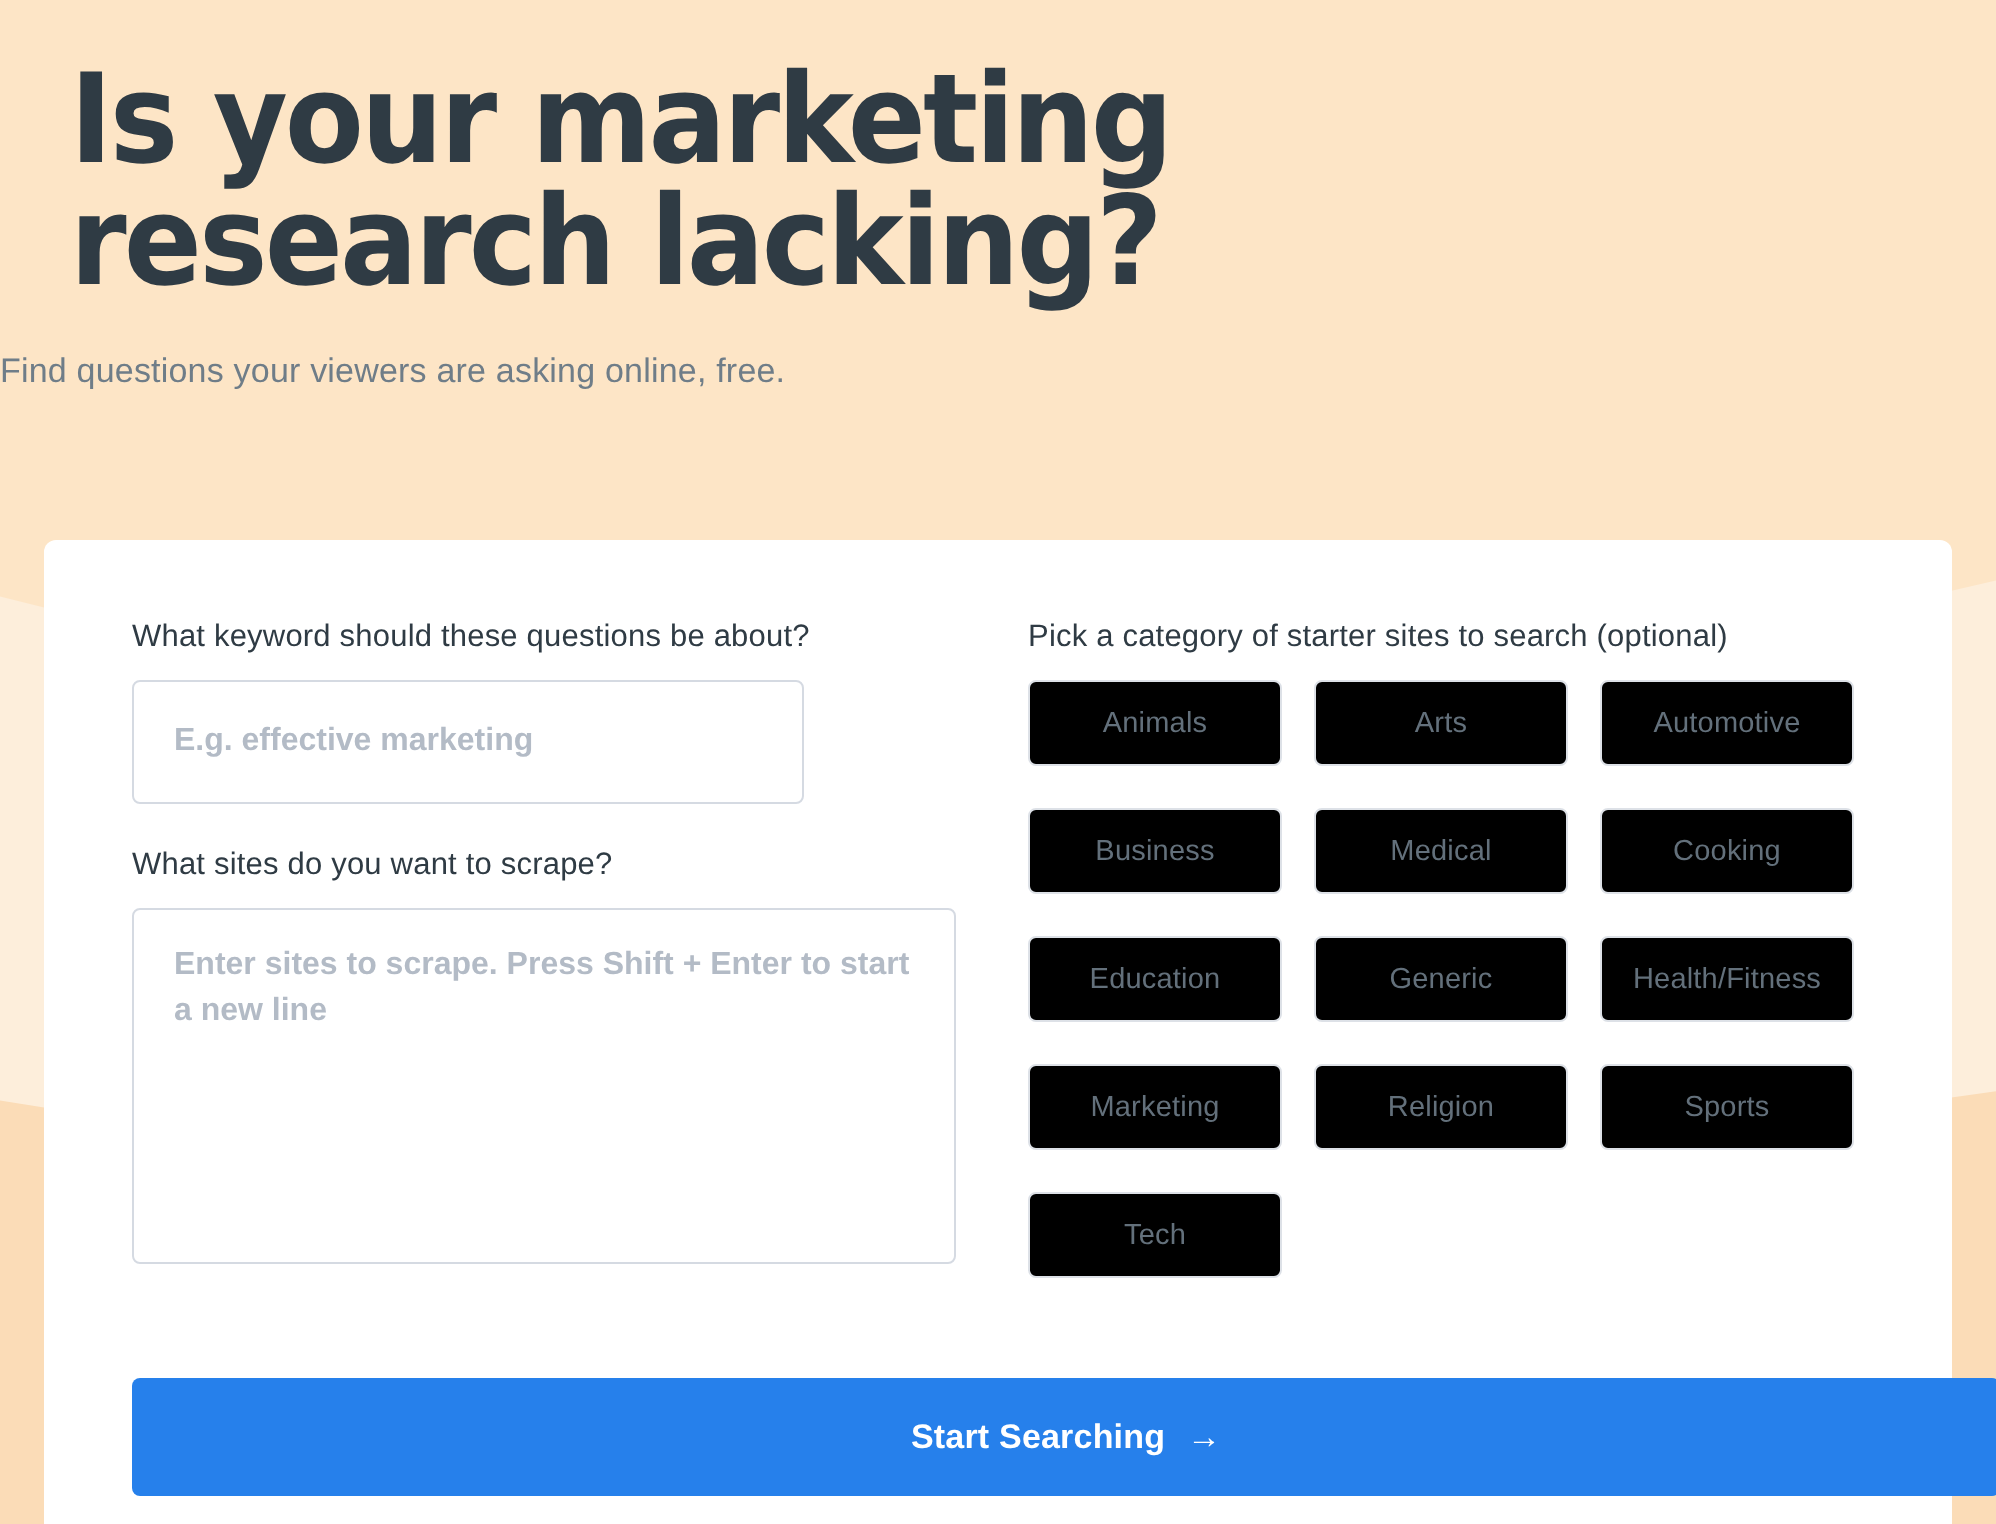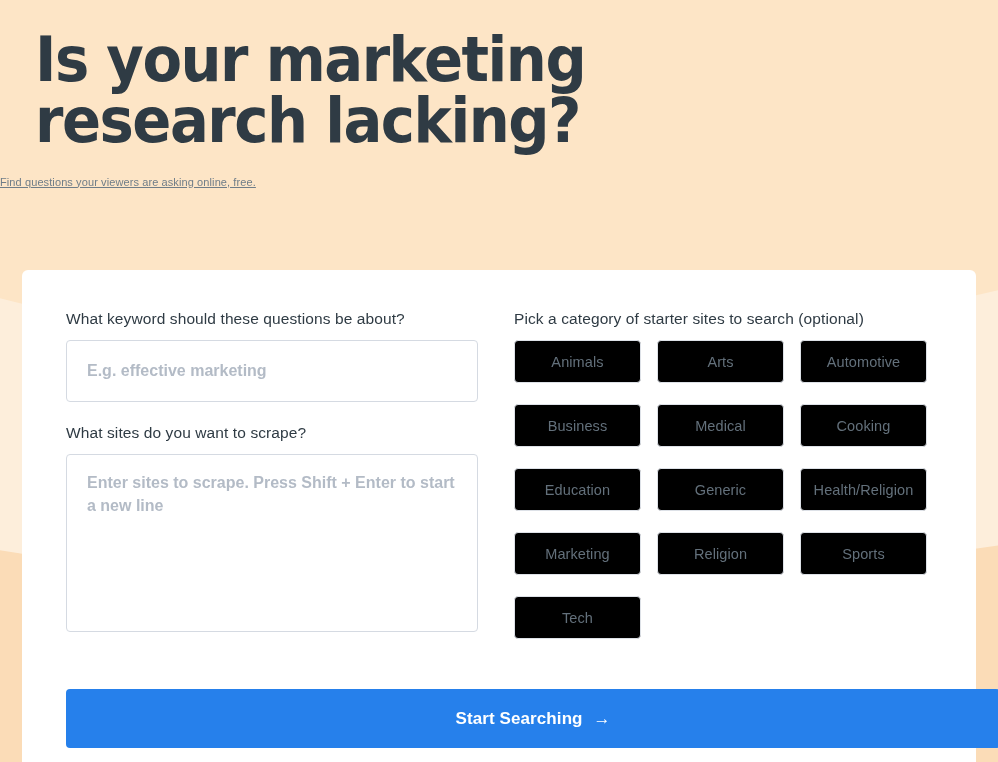--- a/index.html
+++ b/index.html
@@ -76,23 +76,22 @@
     font-size: 62px;
     line-height: 0.98;
     letter-spacing: -1.6px;
     transform: scaleX(0.93);
   }
   .hero-title .line { display: block; }
   .hero-sub {
     margin: 0;
     padding-top: 24px;
     color: #6f7d88;
-    font-size: 11px;
-    letter-spacing: 0.1px;
-    text-decoration: underline;
+    font-size: 17px;
+    letter-spacing: 0.1px;
   }
 
   
   .card {
     position: absolute;
     z-index: 3;
     left: 22px;
     top: 270px;
     width: 954px;
     height: 492px;
@@ -112,21 +111,21 @@
     color: #2f3b44;
     font-size: 15.5px;
     font-weight: normal;
     letter-spacing: 0.1px;
     margin: 0 0 12px 0;
   }
   .field-label.second { margin-top: 22px; }
 
   .text-input {
     display: block;
-    width: 412px;
+    width: 336px;
     height: 62px;
     border: 1px solid #d5dae2;
     border-radius: 4px;
     padding: 11px 20px;
     font-family: "Liberation Sans", sans-serif;
     font-size: 16px;
     font-weight: normal;
     color: #2f3b44;
     background: #fff;
     outline: none;
@@ -231,21 +230,21 @@
       <label class="field-label">Pick a category of starter sites to search (optional)</label>
       <div class="cat-grid">
         <button class="cat-btn">Animals</button>
         <button class="cat-btn">Arts</button>
         <button class="cat-btn">Automotive</button>
         <button class="cat-btn">Business</button>
         <button class="cat-btn">Medical</button>
         <button class="cat-btn">Cooking</button>
         <button class="cat-btn">Education</button>
         <button class="cat-btn">Generic</button>
-        <button class="cat-btn">Health/Religion</button>
+        <button class="cat-btn">Health/Fitness</button>
         <button class="cat-btn">Marketing</button>
         <button class="cat-btn">Religion</button>
         <button class="cat-btn">Sports</button>
         <button class="cat-btn">Tech</button>
       </div>
     </div>
 
   </div>
 </div>
 

